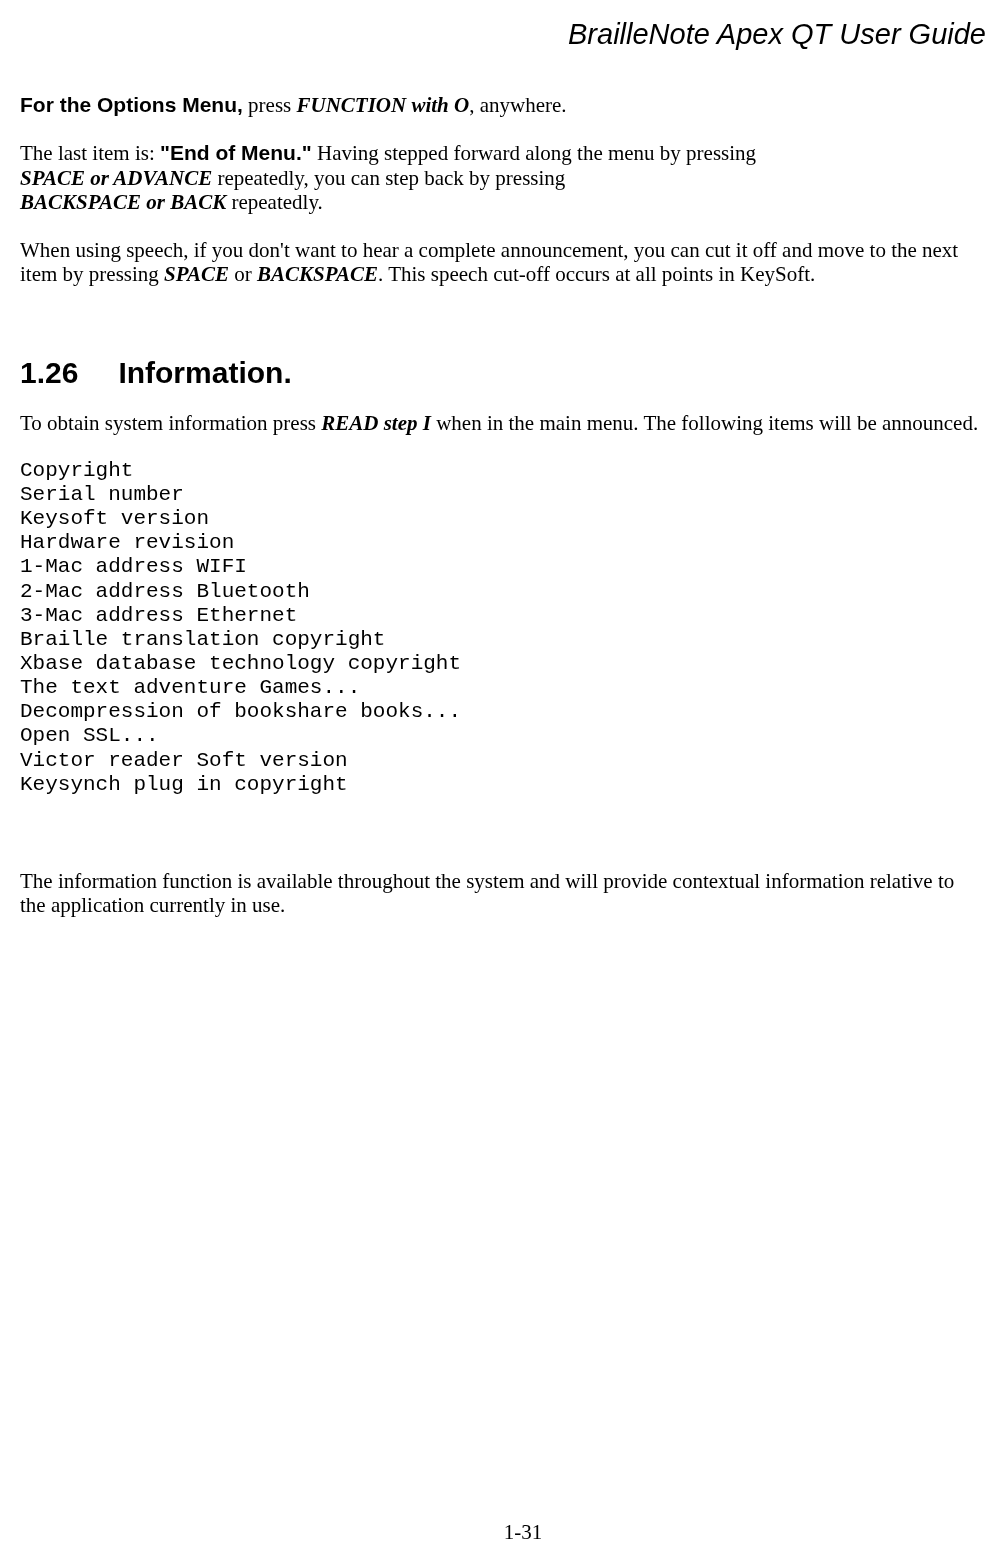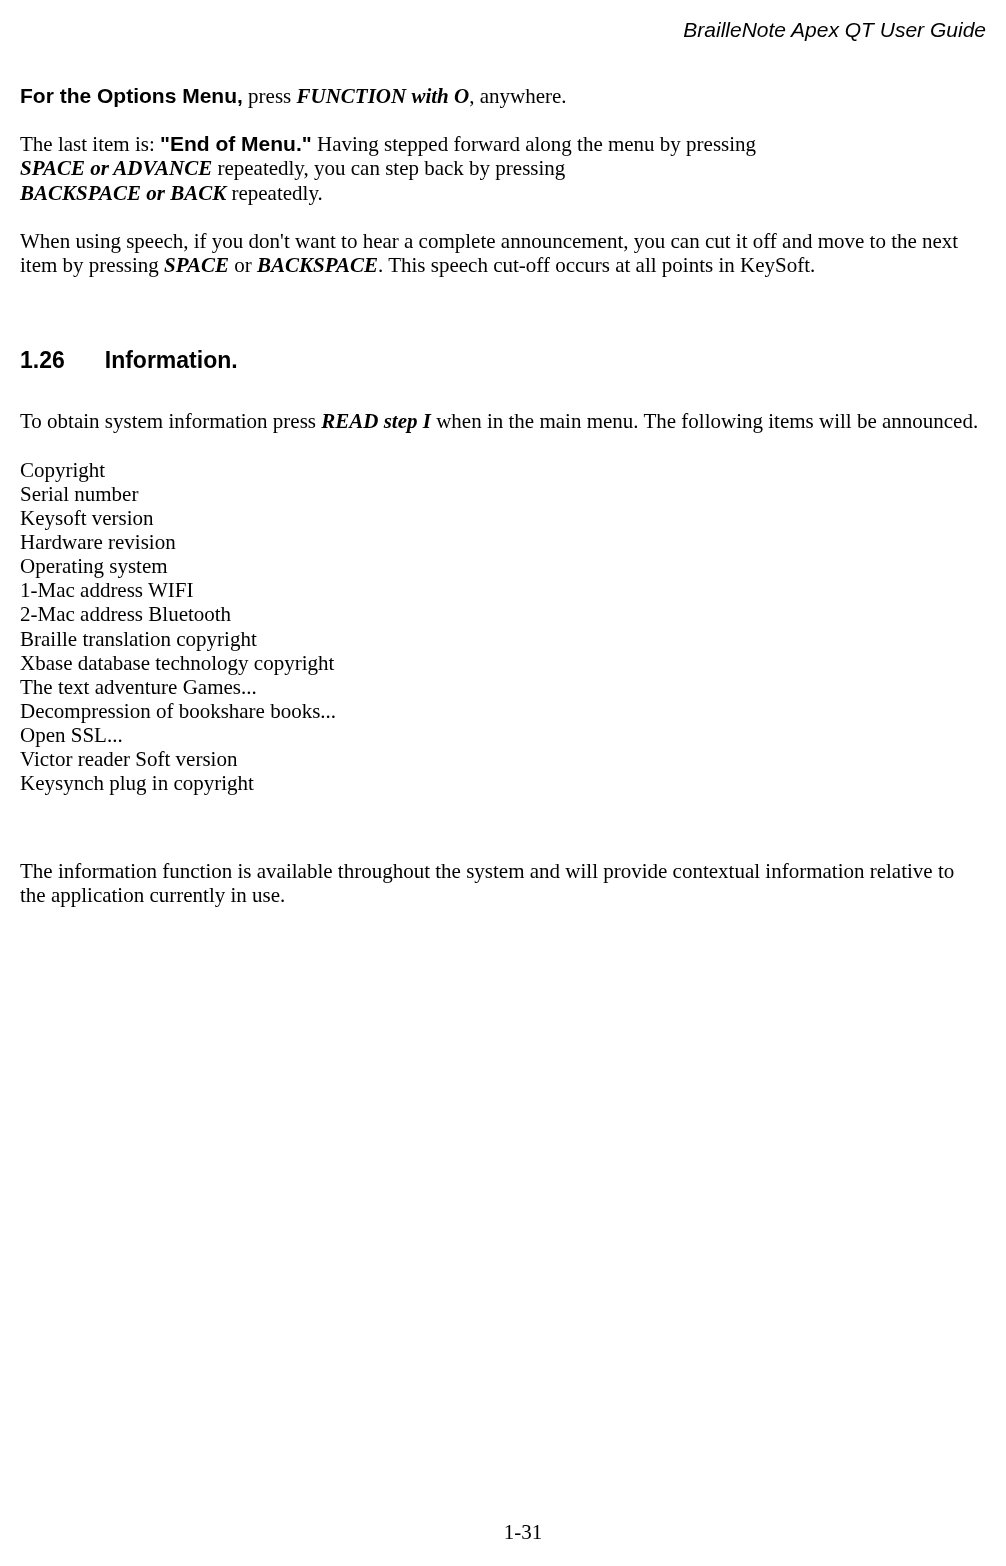--- a/index.html
+++ b/index.html
@@ -18,44 +18,44 @@
     }
     .page {
       padding: 18px 20px 0 20px;
       box-sizing: border-box;
       height: 100%;
       position: relative;
     }
     .running-header {
       font-family: Arial, Helvetica, sans-serif;
       font-style: italic;
-      font-size: 21px;
+      font-size: 29px;
       text-align: right;
       margin-bottom: 42px;
     }
     .para {
       margin: 0 4px 24px 0;
     }
     .options-label {
       font-family: Arial, Helvetica, sans-serif;
       font-weight: 700;
     }
     .bi { font-weight: 700; font-style: italic; }
     .end-of-menu {
       font-family: Arial, Helvetica, sans-serif;
       font-weight: 700;
     }
     h2.section {
       font-family: Arial, Helvetica, sans-serif;
       font-weight: 700;
-      font-size: 23px;
-      margin: 70px 0 36px 0;
+      font-size: 30px;
+      margin: 70px 0 20px 0;
     }
     h2.section .num { display: inline-block; margin-right: 40px; }
-    .info-list { margin: 0 0 15px 0; }
+    .info-list { margin: 0 0 24px 0; font-family: Liberation Mono, monospace; }
     .info-list div { line-height: 1.15; }
     .spacer-before-contextual { height: 48px; }
     .footer {
       position: absolute;
       bottom: 22px;
       left: 0;
       width: 100%;
       text-align: center;
       font-size: 21px;
       padding-left: 20px;
@@ -90,23 +90,23 @@
 
   <p class="para">
     <span>To obtain system information press </span><span class="bi">READ step I</span><span> when in the main menu. The following items will be announced.</span>
   </p>
 
   <div class="info-list">
     <div>Copyright</div>
     <div>Serial number</div>
     <div>Keysoft version</div>
     <div>Hardware revision</div>
-    <div>Operating system</div>
     <div>1-Mac address WIFI</div>
     <div>2-Mac address Bluetooth</div>
+    <div>3-Mac address Ethernet</div>
     <div>Braille translation copyright</div>
     <div>Xbase database technology copyright</div>
     <div>The text adventure Games...</div>
     <div>Decompression of bookshare books...</div>
     <div>Open SSL...</div>
     <div>Victor reader Soft version</div>
     <div>Keysynch plug in copyright</div>
   </div>
 
   <div class="spacer-before-contextual"></div>

